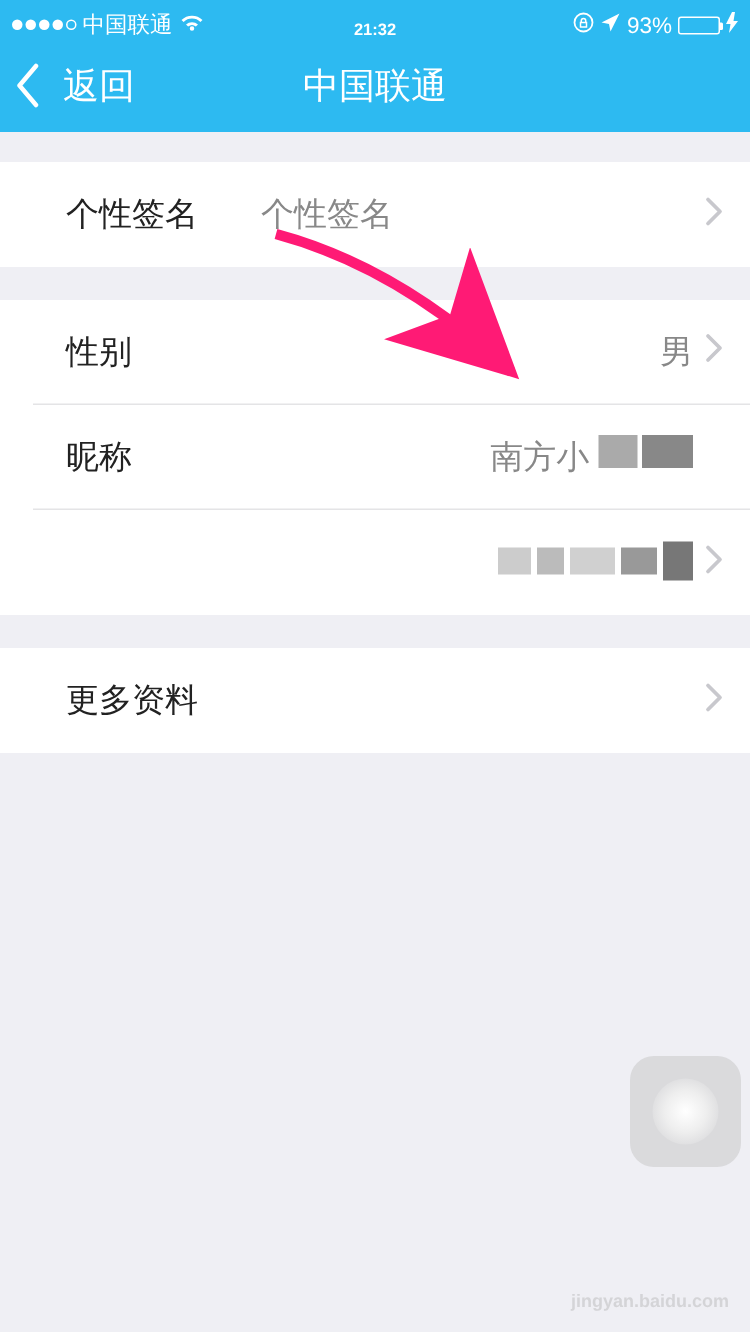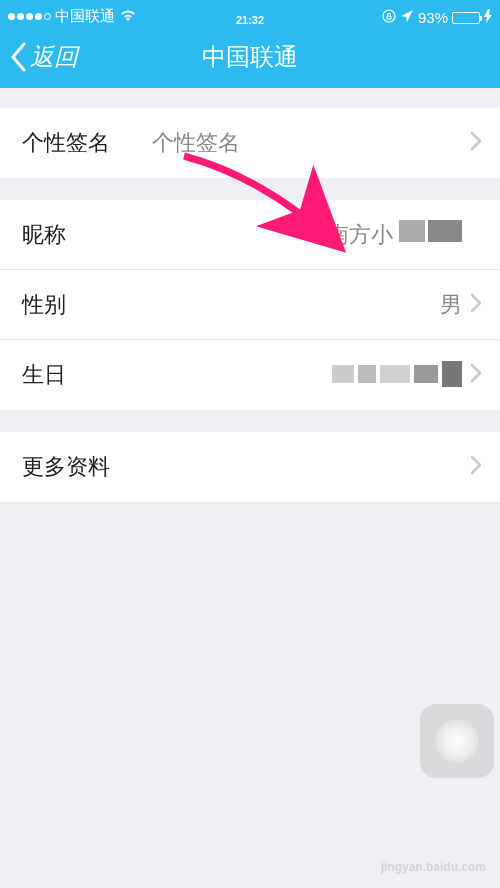--- a/index.html
+++ b/index.html
@@ -39,28 +39,28 @@
     .nav-bar {
       height: 62px;
       background: #2dbaf1;
       color: #fff;
       display: flex;
       align-items: center;
       padding: 0 10px;
       position: relative;
     }
     .back-button {
-      display: flex; align-items: center; gap: 2px;
-      font-size: 24px; font-weight: 300; font-style: italic;
+      display: flex; align-items: center; gap: 14px;
+      font-size: 24px; font-weight: 300;
     }
     .nav-title {
       position: absolute; left: 50%; transform: translateX(-50%);
       font-size: 24px; font-weight: 400;
     }
-    .section { background: #fff; margin-top: 22px; }
+    .section { background: #fff; margin-top: 22px; padding-left: 22px; }
     .section.first { margin-top: 20px; }
     .row {
       display: flex; align-items: center;
       min-height: 70px;
       padding: 0 18px 0 22px;
       border-bottom: 1px solid #e4e4e6;
       position: relative;
     }
     .row:last-child { border-bottom: none; }
     .row-label { font-size: 22px; color: #222; width: 130px; flex-shrink: 0; }
@@ -161,43 +161,42 @@
     <span class="chevron">
       <svg width="12" height="20" viewBox="0 0 12 20">
           <path d="M2 2l8 8-8 8" fill="none" stroke="#c8c8cd" stroke-width="2.5" stroke-linecap="round" stroke-linejoin="round"></path>
         </svg>
     </span>
   </div>
 </div>
 
 <div class="section">
   <div class="row">
+    <span class="row-label">性别</span>
+    <span class="row-value right">男</span>
+    <span class="chevron">
+      <svg width="12" height="20" viewBox="0 0 12 20">
+          <path d="M2 2l8 8-8 8" fill="none" stroke="#c8c8cd" stroke-width="2.5" stroke-linecap="round" stroke-linejoin="round"></path>
+        </svg>
+    </span>
+  </div>
+  <div class="row">
     <span class="row-label">昵称</span>
     <span class="row-value right">
       <span>南方小</span>
       <span class="censor-group">
         <span class="censor c1"></span>
           <span class="censor c2"></span>
       </span>
     </span>
     <span class="chevron" style="visibility:hidden">
       <svg width="12" height="20"></svg>
     </span>
   </div>
   <div class="row">
-    <span class="row-label">性别</span>
-    <span class="row-value right">男</span>
-    <span class="chevron">
-      <svg width="12" height="20" viewBox="0 0 12 20">
-          <path d="M2 2l8 8-8 8" fill="none" stroke="#c8c8cd" stroke-width="2.5" stroke-linecap="round" stroke-linejoin="round"></path>
-        </svg>
-    </span>
-  </div>
-  <div class="row">
-    <span class="row-label">生日</span>
     <span class="row-value right">
       <span class="birthday-censor">
         <span style="width:22px;background:#ccc"></span>
         <span style="width:18px;background:#bbb"></span>
         <span style="width:30px;background:#d0d0d0"></span>
         <span style="width:24px;background:#999"></span>
         <span style="width:20px;height:26px;background:#777"></span>
       </span>
     </span>
     <span class="chevron">

